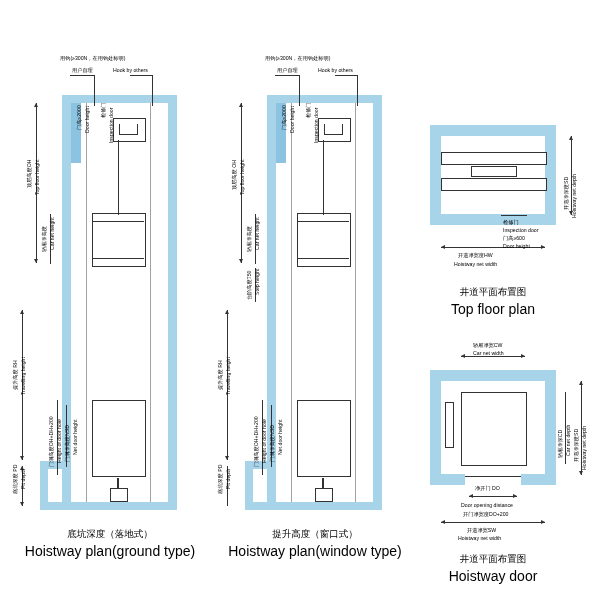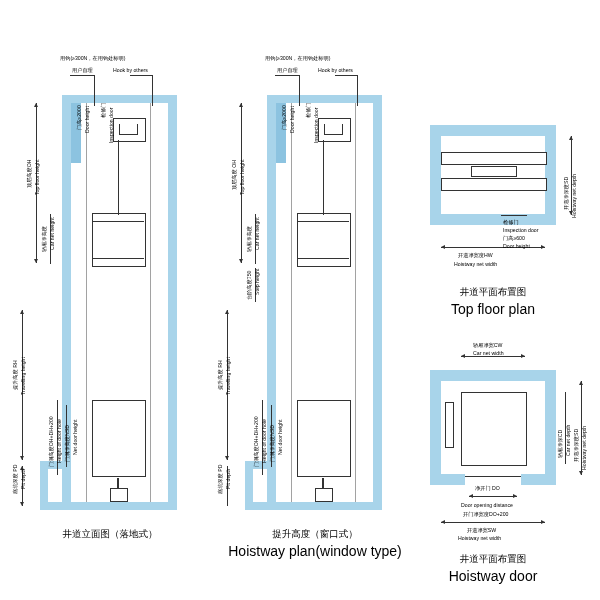--- a/index.html
+++ b/index.html
@@ -119,21 +119,22 @@
 
     <div class="vlbl" style="left:12px;top:494px;">底坑深度 PD</div>
     <div class="vlbl" style="left:20px;top:489px;">Pit depth</div>
 
     <div class="vlbl" style="left:48px;top:467px;">门洞高度OH+DH+200</div>
     <div class="vlbl" style="left:56px;top:463px;">Height of door hole</div>
     <div class="vlbl" style="left:64px;top:462px;">门洞净高度NSD</div>
     <div class="vlbl" style="left:72px;top:455px;">Net door height</div>
 
     <div class="cap" style="left:10px;top:527px;">
-      <div class="cn b">井道立面图（落地式）</div>
+      <div class="cn b">底坑深度（落地式）</div>
+      <div class="en">Hoistway plan(ground type)</div>
     </div>
   </div>
 
   <div class="abs" style="left:205px;top:0;width:200px;height:600px;">
 
     <div class="wall" style="left:62px;top:95px;width:9px;height:415px;"></div>
     <div class="wall" style="left:168px;top:95px;width:9px;height:415px;"></div>
     <div class="wall" style="left:62px;top:95px;width:115px;height:8px;"></div>
     <div class="wall" style="left:62px;top:502px;width:115px;height:8px;"></div>
     <div class="wall" style="left:40px;top:461px;width:23px;height:8px;"></div>

